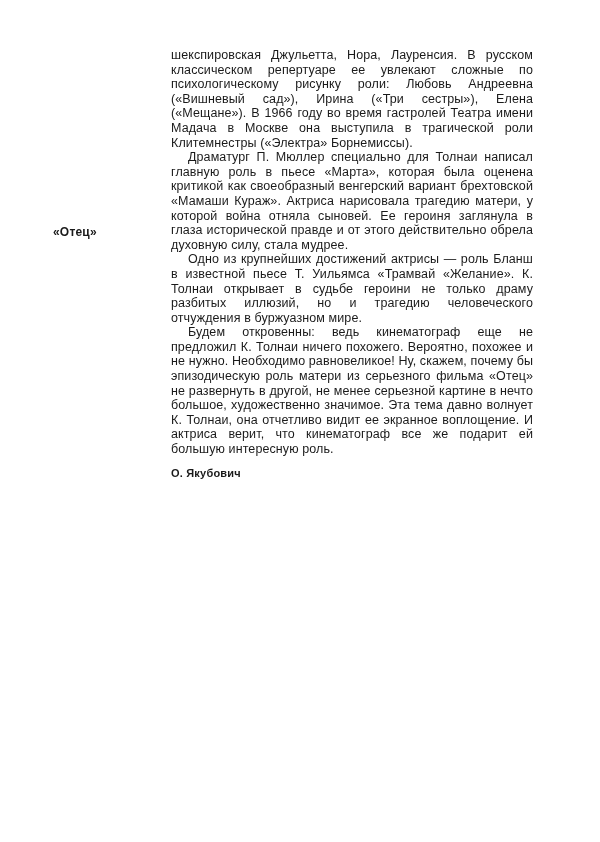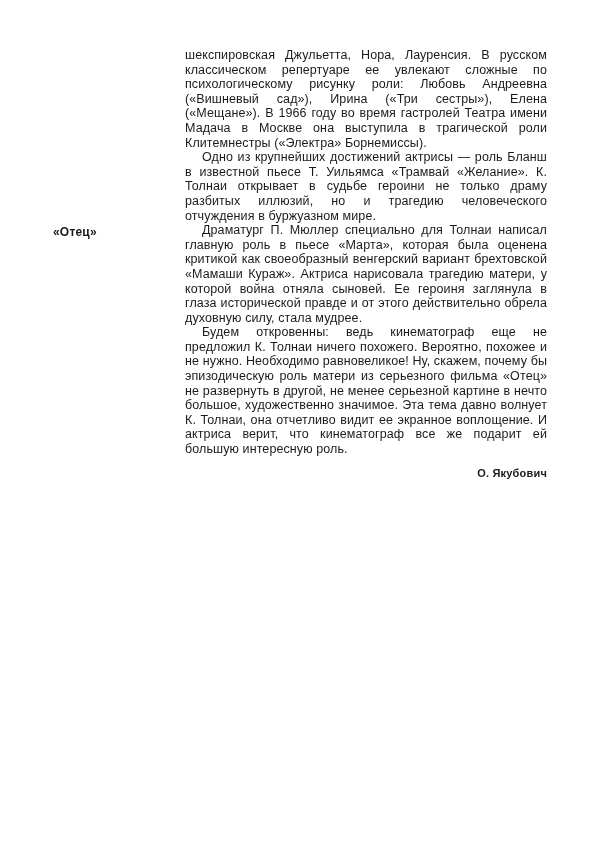--- a/index.html
+++ b/index.html
@@ -15,21 +15,21 @@
     color: #1a1a1a;
     overflow: hidden;
   }
   .page {
     position: absolute;
     inset: 0;
     background: #ffffff;
   }
   .text-column {
     position: absolute;
-    left: 185px;
+    left: 171px;
     top: 48px;
     width: 362px;
     font-size: 12.5px;
     line-height: 14.6px;
     text-align: justify;
     letter-spacing: 0.1px;
   }
   .text-column p {
     margin: 0;
     padding: 0;
@@ -41,36 +41,36 @@
     position: absolute;
     left: 53px;
     top: 225px;
     font-size: 12px;
     font-weight: bold;
     letter-spacing: 0.2px;
     color: #1a1a1a;
   }
   .signature {
     margin-top: 9px;
-    text-align: right;
+    text-align: left;
     font-weight: bold;
     font-size: 11px;
     letter-spacing: 0.2px;
   }
 </style>
 </head>
 <body>
 
 <div class="page">
 
   <span class="margin-note">«Отец»</span>
 
   <div class="text-column">
     <div id="paragraphs">
         <p class="">шекспировская Джульетта, Нора, Лауренсия. В русском классическом репертуаре ее увлекают сложные по психологическому рисунку роли: Любовь Андреевна («Вишневый сад»), Ирина («Три сестры»), Елена («Мещане»). В 1966 году во время гастролей Театра имени Мадача в Москве она выступила в трагической роли Клитемнестры («Электра» Борнемиссы).</p>
+        <p class="indent">Драматург П. Мюллер специально для Толнаи написал главную роль в пьесе «Марта», которая была оценена критикой как своеобразный венгерский вариант брехтовской «Мамаши Кураж». Актриса нарисовала трагедию матери, у которой война отняла сыновей. Ее героиня заглянула в глаза исторической правде и от этого действительно обрела духовную силу, стала мудрее.</p>
         <p class="indent">Одно из крупнейших достижений актрисы — роль Бланш в известной пьесе Т. Уильямса «Трамвай «Желание». К. Толнаи открывает в судьбе героини не только драму разбитых иллюзий, но и трагедию человеческого отчуждения в буржуазном мире.</p>
-        <p class="indent">Драматург П. Мюллер специально для Толнаи написал главную роль в пьесе «Марта», которая была оценена критикой как своеобразный венгерский вариант брехтовской «Мамаши Кураж». Актриса нарисовала трагедию матери, у которой война отняла сыновей. Ее героиня заглянула в глаза исторической правде и от этого действительно обрела духовную силу, стала мудрее.</p>
         <p class="indent">Будем откровенны: ведь кинематограф еще не предложил К. Толнаи ничего похожего. Вероятно, похожее и не нужно. Необходимо равновеликое! Ну, скажем, почему бы эпизодическую роль матери из серьезного фильма «Отец» не развернуть в другой, не менее серьезной картине в нечто большое, художественно значимое. Эта тема давно волнует К. Толнаи, она отчетливо видит ее экранное воплощение. И актриса верит, что кинематограф все же подарит ей большую интересную роль.</p>
       </div>
     <div class="signature">О. Якубович</div>
   </div>
 
 </div>
 
 </body></html>

